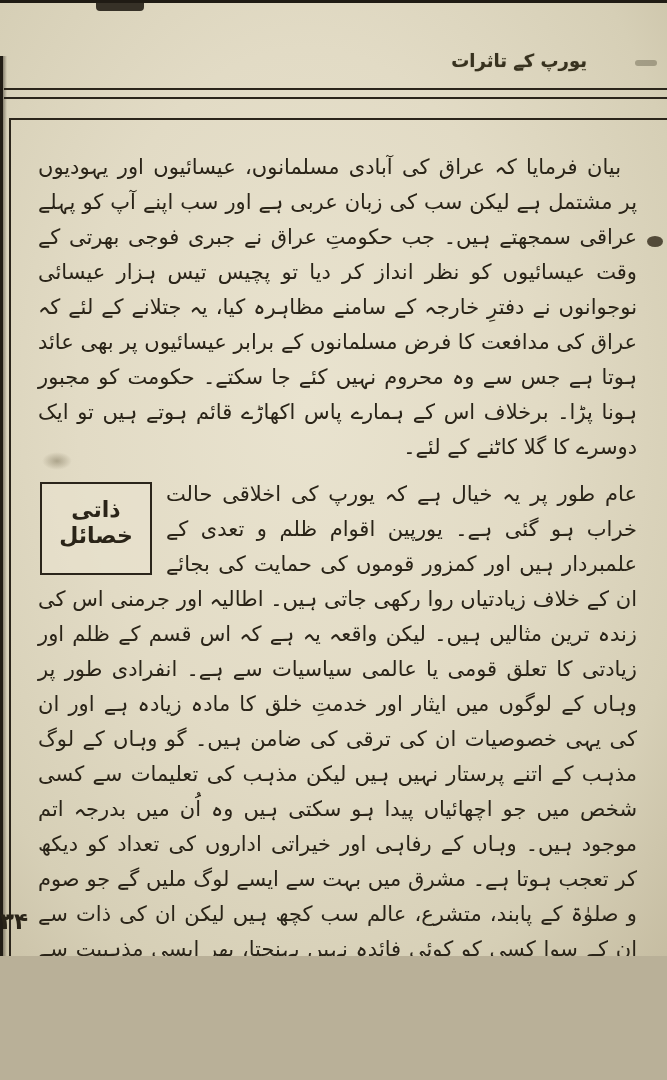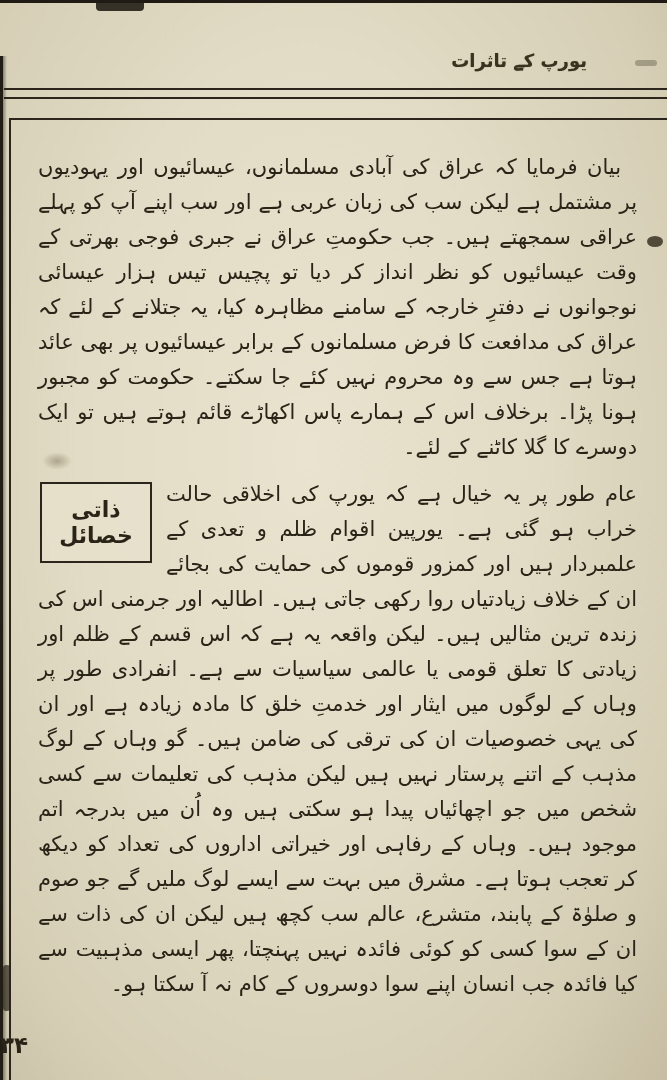--- a/index.html
+++ b/index.html
@@ -9,21 +9,21 @@
   }
   body {
     width: 667px;
     height: 1080px;
     overflow: hidden;
     font-family: "DejaVu Sans", sans-serif;
   }
   .scan-page {
     position: relative;
     width: 667px;
-    height: 1080px;
+    height: 956px;
     overflow: hidden;
     background: radial-gradient(ellipse at 46% 42%, #e9e3cf 0%, #e2dbc5 45%, #d6cfb6 78%, #c6bda2 100%);
     color: #2a2519;
   }
   
   .edge-top {
     position: absolute; top: 0; left: 0; right: 0; height: 3px;
     background: #1f1b14;
   }
   .edge-top-blob {
@@ -66,21 +66,21 @@
     font-size: 21px;
     line-height: 35px;
     color: #2a2418;
   }
   .para { margin: 12px; }
   .para-first { text-indent: 16px; }
   .section-box {
     float: left;
     width: 100px;
     margin: 5px 14px 4px 2px;
-    padding: 13px 4px 12px 4px;
+    padding: 13px 4px 24px 4px;
     border: 2px solid #2b251b;
     text-align: center;
     font-weight: bold;
     font-size: 22px;
     line-height: 26px;
     background: rgba(233,227,207,.6);
   }
   
   .page-number {
     position: absolute;

